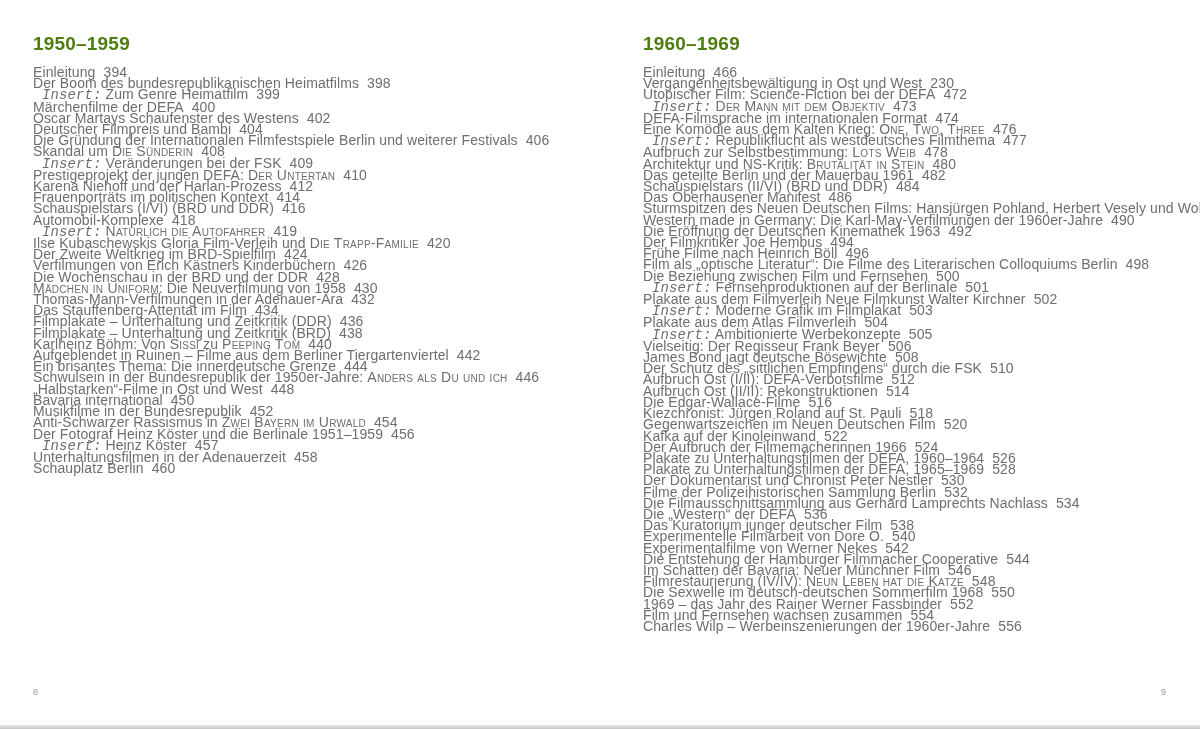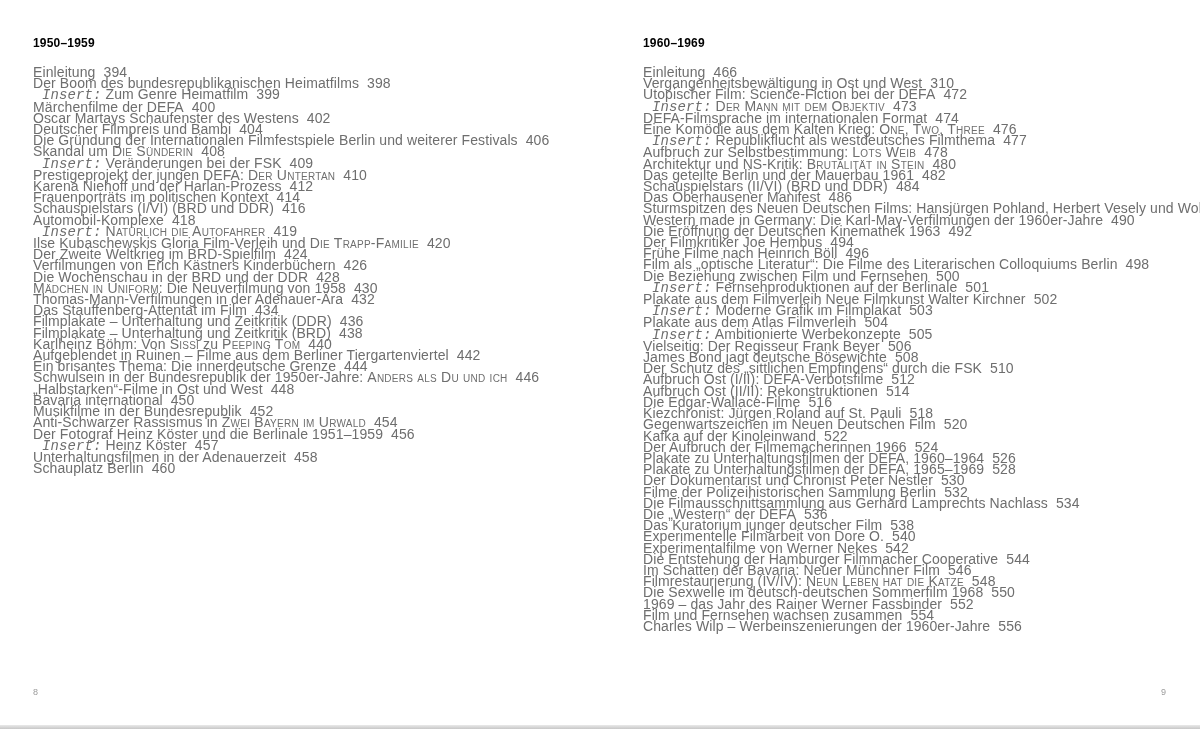--- a/index.html
+++ b/index.html
@@ -27,24 +27,24 @@
     height: 4px;
     background: linear-gradient(to bottom, #e9e9e9, #c7c7c7);
   }
   .toc-column {
     position: absolute;
     top: 31px;
   }
   .toc-column.left  { left: 33px;  width: 585px; }
   .toc-column.right { left: 643px; width: 545px; }
   .column-heading {
-    font-size: 12px;
+    font-size: 19px;
     font-weight: bold;
     letter-spacing: 0.2px;
-    color: #000000;
+    color: #4d7c0f;
     line-height: 15px;
     margin: 5px 0 16px 0;
   }
   .toc-list {
     font-size: 14px;
     line-height: 11.2px;
     color: #6e6e6e;
     letter-spacing: 0.1px;
   }
   .entry {
@@ -117,21 +117,21 @@
         <div class="entry insert"><span class="it">Insert:</span><span> Heinz Köster</span><span class="pg">457</span></div>
         <div class="entry"><span>Unterhaltungsfilmen in der Adenauerzeit</span><span class="pg">458</span></div>
         <div class="entry"><span>Schauplatz Berlin</span><span class="pg">460</span></div>
       </div>
   </section>
 
   <section class="toc-column right">
     <h1 class="column-heading">1960–1969</h1>
     <div class="toc-list">
         <div class="entry"><span>Einleitung</span><span class="pg">466</span></div>
-        <div class="entry"><span>Vergangenheitsbewältigung in Ost und West</span><span class="pg">310</span></div>
+        <div class="entry"><span>Vergangenheitsbewältigung in Ost und West</span><span class="pg">230</span></div>
         <div class="entry"><span>Utopischer Film: Science-Fiction bei der DEFA</span><span class="pg">472</span></div>
         <div class="entry insert"><span class="it">Insert:</span><span> </span><span class="sc">Der Mann mit dem Objektiv</span><span class="pg">473</span></div>
         <div class="entry"><span>DEFA-Filmsprache im internationalen Format</span><span class="pg">474</span></div>
         <div class="entry"><span>Eine Komödie aus dem Kalten Krieg: </span><span class="sc">One, Two, Three</span><span class="pg">476</span></div>
         <div class="entry insert"><span class="it">Insert:</span><span> Republikflucht als westdeutsches Filmthema</span><span class="pg">477</span></div>
         <div class="entry"><span>Aufbruch zur Selbstbestimmung: </span><span class="sc">Lots Weib</span><span class="pg">478</span></div>
         <div class="entry"><span>Architektur und NS-Kritik: </span><span class="sc">Brutalität in Stein</span><span class="pg">480</span></div>
         <div class="entry"><span>Das geteilte Berlin und der Mauerbau 1961</span><span class="pg">482</span></div>
         <div class="entry"><span>Schauspielstars (II/VI) (BRD und DDR)</span><span class="pg">484</span></div>
         <div class="entry"><span>Das Oberhausener Manifest</span><span class="pg">486</span></div>

